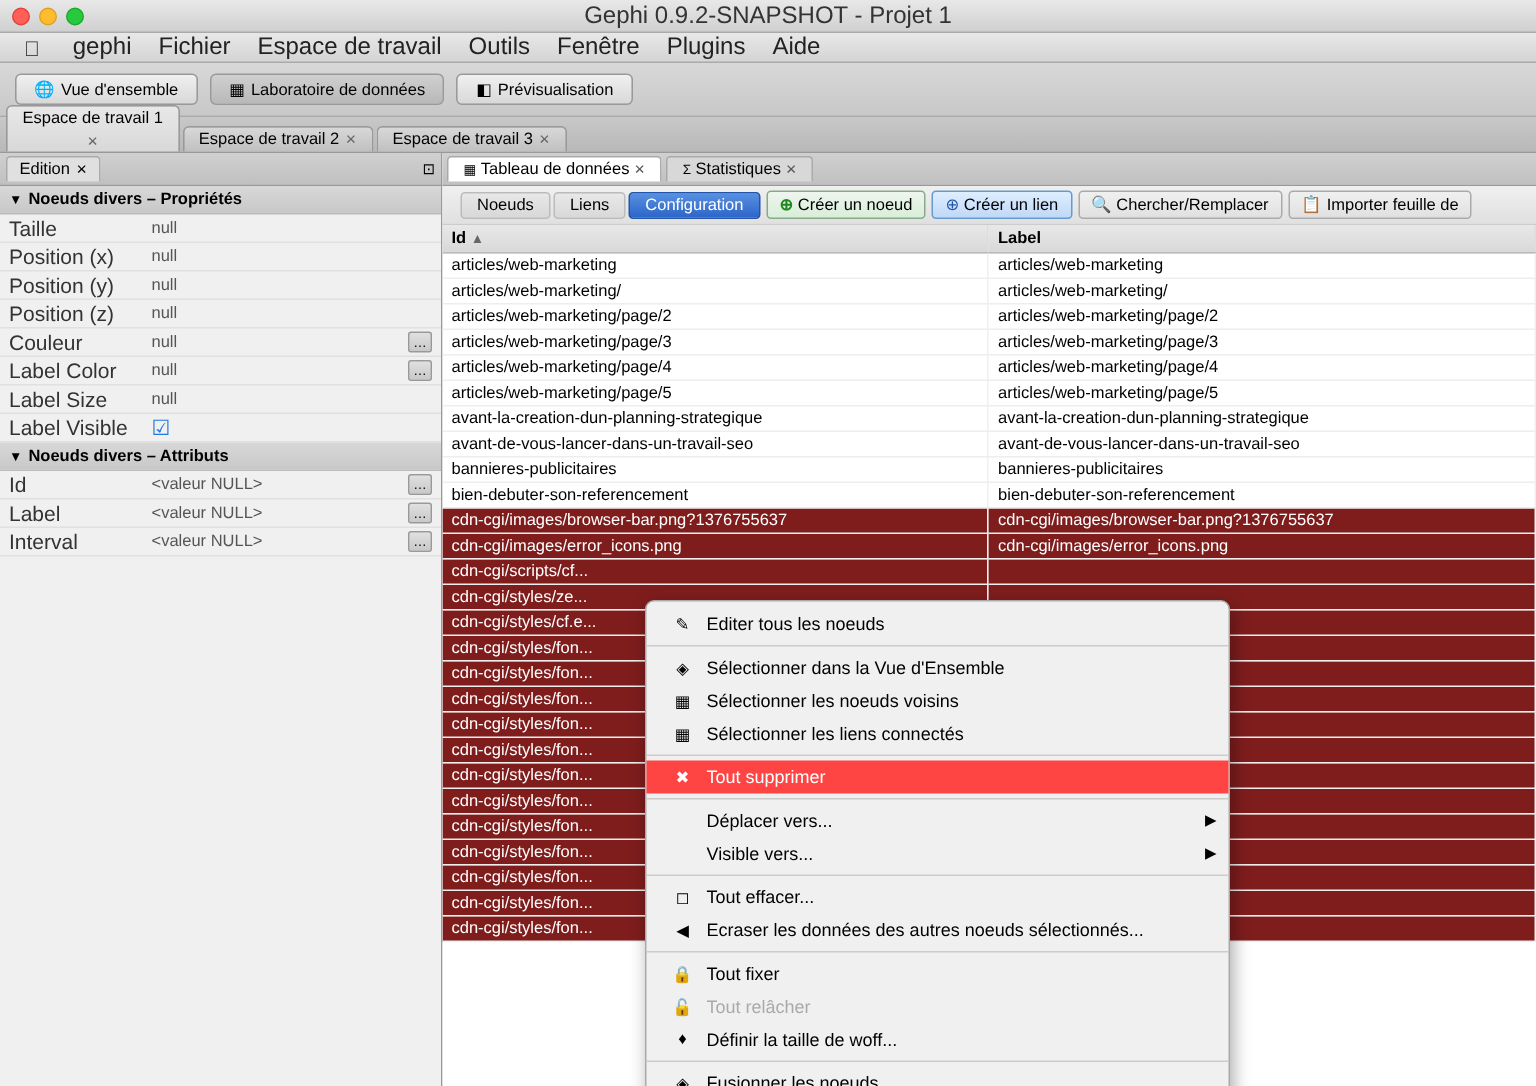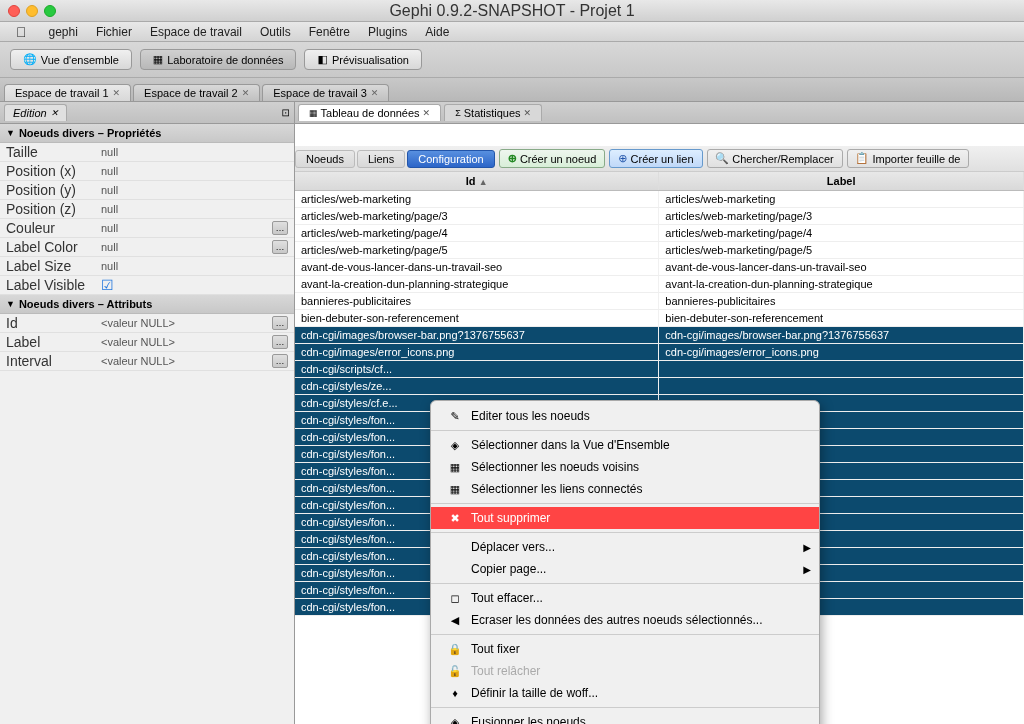--- a/index.html
+++ b/index.html
@@ -23,21 +23,21 @@
     .tl-green { background: #28c940; border: 1px solid #1aab29; }
     .menu-bar {
       background: linear-gradient(to bottom, #e8e8e8, #d4d4d4);
       height: 20px;
       display: flex;
       align-items: center;
       padding: 0 8px;
       gap: 2px;
       border-bottom: 1px solid #aaa;
     }
-    .menu-item { padding: 1px 8px; font-size: 12px; color: #222; cursor: pointer; border-radius: 3px; }
+    .menu-item { padding: 1px 8px; font-size: 16px; color: #222; cursor: pointer; border-radius: 3px; }
     .apple-logo { margin-right: 4px; font-size: 14px; }
 
     
     .toolbar {
       background: linear-gradient(to bottom, #d8d8d8, #c8c8c8);
       height: 36px;
       display: flex;
       align-items: center;
       padding: 0 10px;
       gap: 8px;
@@ -71,21 +71,21 @@
       border-bottom: none;
       border-radius: 4px 4px 0 0;
       padding: 2px 10px;
       font-size: 11px;
       cursor: pointer;
       display: flex;
       align-items: center;
       gap: 4px;
       margin-right: 2px;
     }
-    .ws-tab.active { background: linear-gradient(to bottom, #e8e8e8, #d8d8d8); }
+    .ws-tab.active { background: linear-gradient(to bottom, #e8e8e8, #d8d8d8); flex-direction: column; }
     .ws-tab-close { font-size: 9px; color: #666; }
 
     
     .main-content { display: flex; height: calc(724px - 22px - 20px - 36px - 24px); }
 
     
     .left-panel {
       width: 295px;
       background: #f0f0f0;
       border-right: 1px solid #999;
@@ -103,21 +103,20 @@
       padding: 2px 8px;
       font-size: 11px;
       background: #e0e0e0;
       border: 1px solid #aaa;
       border-bottom: none;
       border-radius: 3px 3px 0 0;
       margin-left: 4px;
       display: flex;
       align-items: center;
       gap: 4px;
-      font-style: italic;
     }
     .panel-tab-close { font-size: 9px; }
     .panel-maximize { margin-left: auto; margin-right: 4px; font-size: 10px; cursor: pointer; }
 
     
     .section-header {
       background: linear-gradient(to bottom, #d8d8d8, #c8c8c8);
       padding: 3px 6px;
       font-size: 11px;
       font-weight: bold;
@@ -171,24 +170,23 @@
     .rpanel-tab.active { background: #fff; }
     .rpanel-tab-icon { font-size: 9px; }
     .rpanel-tab-close { font-size: 9px; color: #555; }
 
     
     .table-toolbar {
       background: linear-gradient(to bottom, #f0f0f0, #e0e0e0);
       height: 26px;
       display: flex;
       align-items: center;
-      padding: 0 0;
+      padding: 0 12px;
       gap: 2px;
       border-bottom: 1px solid #ccc;
-      margin-top: 22px;
     }
     .tab-btn {
       padding: 2px 10px;
       font-size: 11px;
       background: linear-gradient(to bottom, #e8e8e8, #d8d8d8);
       border: 1px solid #bbb;
       border-radius: 3px;
       cursor: pointer;
     }
     .tab-btn.active {
@@ -210,36 +208,36 @@
     .action-btn.gray { background: linear-gradient(to bottom, #f0f0f0, #e0e0e0); border-color: #aaa; }
     .btn-green-circle { color: #228822; font-weight: bold; }
     .btn-blue-circle { color: #2255aa; }
 
     
     .data-table { flex: 1; overflow: auto; }
     table { width: 100%; border-collapse: collapse; font-size: 11px; }
     thead tr { background: linear-gradient(to bottom, #e8e8e8, #d8d8d8); }
     th {
       padding: 3px 6px;
-      text-align: center;
+      text-align: left;
       border-bottom: 1px solid #bbb;
       border-right: 1px solid #ddd;
       font-weight: bold;
       white-space: nowrap;
       font-size: 11px;
     }
     th .sort-arrow { font-size: 9px; color: #666; }
     td {
       padding: 2px 6px;
       border-bottom: 1px solid #eee;
       border-right: 1px solid #f0f0f0;
       white-space: nowrap;
       font-size: 11px;
     }
-    tr.selected td { background: #0c4a6e; color: white; }
+    tr.selected td { background: #7f1d1d; color: white; }
 
     
     .context-menu {
       position: absolute;
       top: 400px;
       left: 430px;
       width: 390px;
       background: #f0f0f0;
       border: 1px solid #aaa;
       border-radius: 6px;
@@ -431,38 +429,46 @@
             <th>Id <span class="sort-arrow">▲</span></th>
             <th>Label</th>
           </tr>
         </thead>
         <tbody id="table-body">
         <tr>
               <td>articles/web-marketing</td>
               <td>articles/web-marketing</td>
             </tr>
             <tr>
+              <td>articles/web-marketing/</td>
+              <td>articles/web-marketing/</td>
+            </tr>
+            <tr>
+              <td>articles/web-marketing/page/2</td>
+              <td>articles/web-marketing/page/2</td>
+            </tr>
+            <tr>
               <td>articles/web-marketing/page/3</td>
               <td>articles/web-marketing/page/3</td>
             </tr>
             <tr>
               <td>articles/web-marketing/page/4</td>
               <td>articles/web-marketing/page/4</td>
             </tr>
             <tr>
               <td>articles/web-marketing/page/5</td>
               <td>articles/web-marketing/page/5</td>
             </tr>
             <tr>
+              <td>avant-la-creation-dun-planning-strategique</td>
+              <td>avant-la-creation-dun-planning-strategique</td>
+            </tr>
+            <tr>
               <td>avant-de-vous-lancer-dans-un-travail-seo</td>
               <td>avant-de-vous-lancer-dans-un-travail-seo</td>
-            </tr>
-            <tr>
-              <td>avant-la-creation-dun-planning-strategique</td>
-              <td>avant-la-creation-dun-planning-strategique</td>
             </tr>
             <tr>
               <td>bannieres-publicitaires</td>
               <td>bannieres-publicitaires</td>
             </tr>
             <tr>
               <td>bien-debuter-son-referencement</td>
               <td>bien-debuter-son-referencement</td>
             </tr>
             <tr class="selected">
@@ -563,21 +569,21 @@
     <span>Tout supprimer</span>
   </div>
   <div class="ctx-separator"></div>
   <div class="ctx-item">
     <span class="ctx-icon"> </span>
     <span>Déplacer vers...</span>
     <span class="ctx-arrow">▶</span>
   </div>
   <div class="ctx-item">
     <span class="ctx-icon"> </span>
-    <span>Copier page...</span>
+    <span>Visible vers...</span>
     <span class="ctx-arrow">▶</span>
   </div>
   <div class="ctx-separator"></div>
   <div class="ctx-item">
     <span class="ctx-icon">◻</span>
     <span>Tout effacer...</span>
   </div>
   <div class="ctx-item">
     <span class="ctx-icon">◀</span>
     <span>Ecraser les données des autres noeuds sélectionnés...</span>

